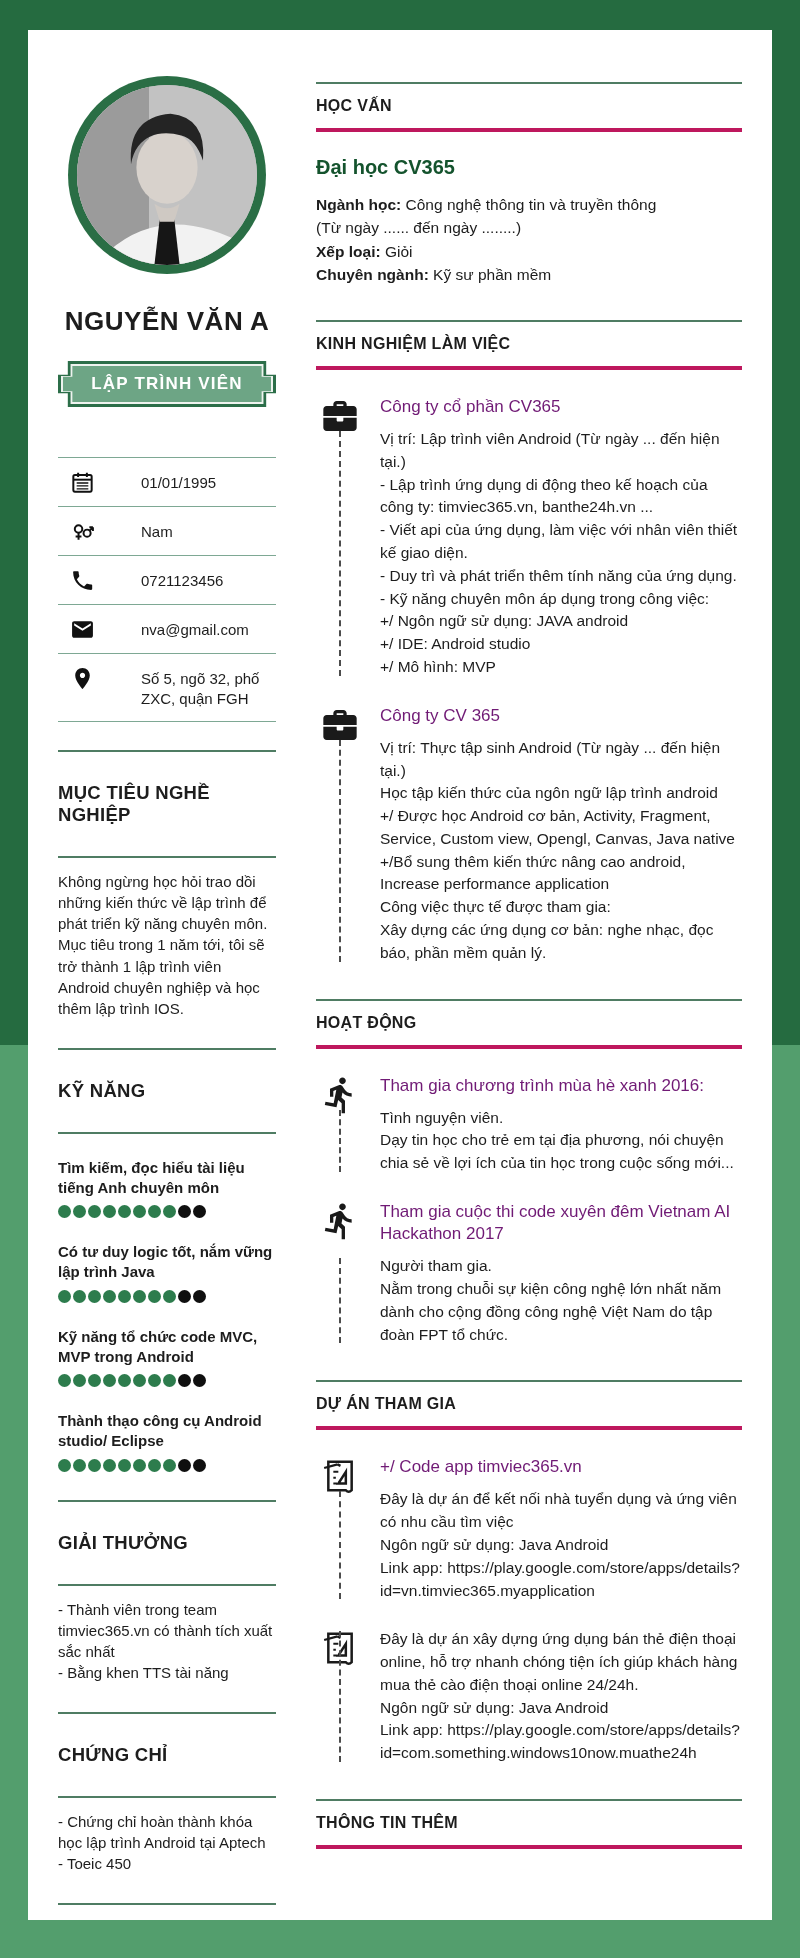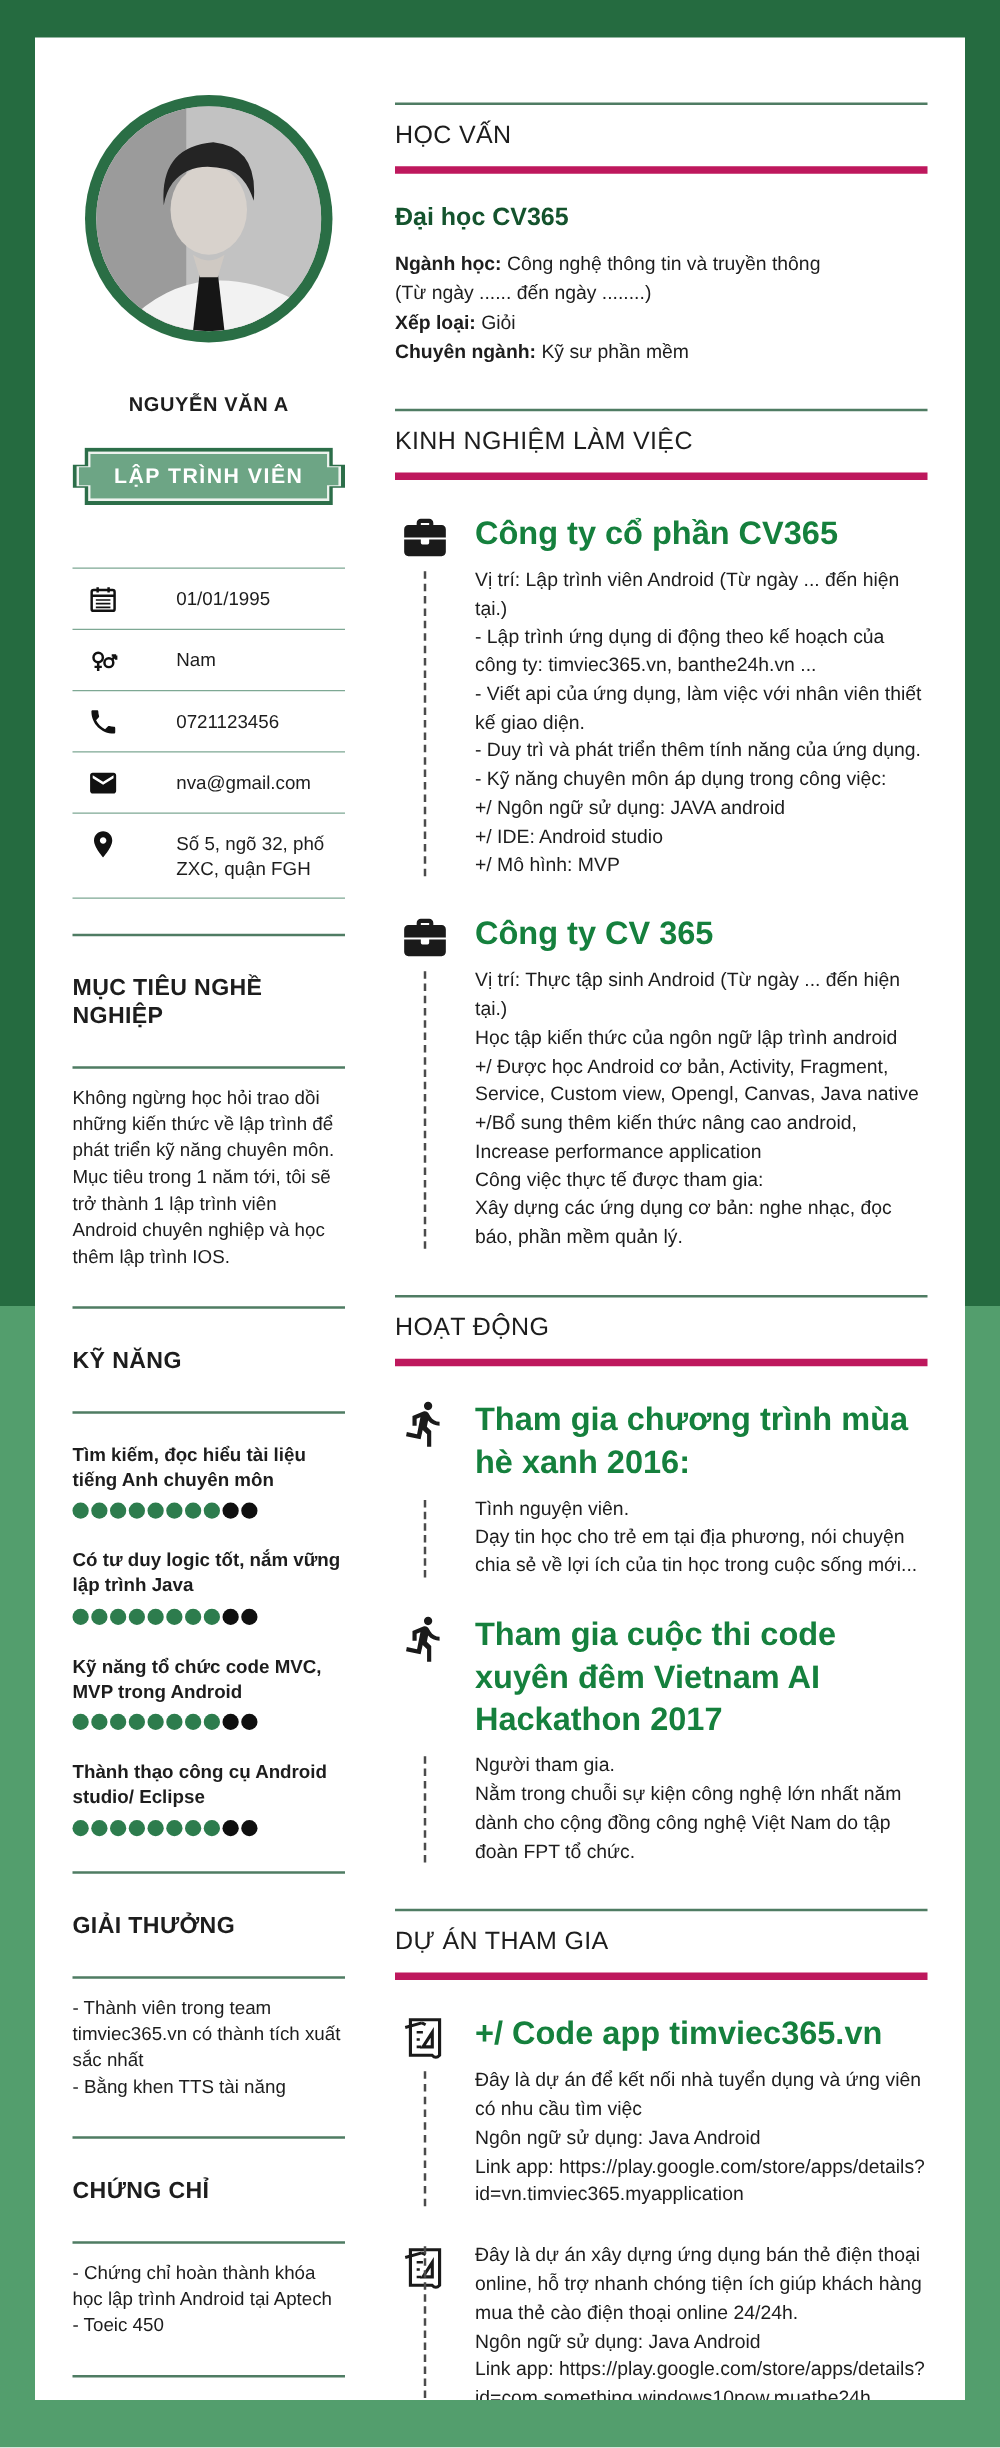--- a/index.html
+++ b/index.html
@@ -10,21 +10,21 @@
         display:flex;box-sizing:border-box;padding:26px 30px 0 30px;overflow:hidden;}
   .col-left{width:218px;flex:none;margin-right:40px;}
   .col-right{flex:1;min-width:0;padding-top:26px;}
 
   
   .photo-wrap{width:198px;height:198px;margin:20px auto 0;border-radius:50%;background:#2a6e45;
               display:flex;align-items:center;justify-content:center;}
   .photo{width:180px;height:180px;border-radius:50%;overflow:hidden;background:#c9c9c9;}
   .photo svg{display:block;width:100%;height:100%;}
 
-  .name{margin-top:42px;text-align:center;font-size:16px;font-weight:bold;letter-spacing:.5px;}
+  .name{margin-top:32px;text-align:center;font-size:26px;font-weight:bold;letter-spacing:.5px;}
 
   
   .badge{position:relative;height:46px;margin-top:24px;}
   .b-layer{position:absolute;clip-path:polygon(0 30%,4.5% 30%,4.5% 0,95.5% 0,95.5% 30%,100% 30%,
            100% 70%,95.5% 70%,95.5% 100%,4.5% 100%,4.5% 70%,0 70%);}
   .b-outer{inset:0;background:#2c6e49;}
   .b-white{inset:3px;background:#eef3ef;}
   .b-fill{inset:5px;background:#6da585;}
   .b-text{position:absolute;inset:0;display:flex;align-items:center;justify-content:center;
           color:#fff;font-size:17px;font-weight:bold;letter-spacing:1.2px;}
@@ -44,29 +44,29 @@
   .lsec-body{margin-top:13px;font-size:15px;line-height:1.42;white-space:pre-line;}
   .skill{margin-top:24px;font-weight:bold;}
   .skill-label{font-size:15px;line-height:1.35;}
   .dots{display:flex;gap:2px;margin-top:7px;}
   .dot{width:13px;height:13px;border-radius:50%;}
   .dot-on{background:#2d7c4d;}
   .dot-off{background:#0f0f0f;}
 
   
   .rsec{margin-bottom:34px;}
-  .rsec-head{font-size:20px;font-weight:normal;letter-spacing:.3px;padding:13px 0;
-             border-top:2px solid #4f7c63;border-bottom:6px solid #be185d;}
+  .rsec-head{font-size:16px;font-weight:bold;letter-spacing:.3px;padding:13px 0;
+             border-top:2px solid #4f7c63;border-bottom:4px solid #be185d;}
   .edu-title{color:#14532d;font-size:20px;font-weight:bold;margin-top:24px;}
   .edu-fields{margin-top:14px;font-size:15.5px;line-height:1.5;}
   .edu-row b{font-weight:bold;}
   .entry{position:relative;padding-left:64px;margin-top:26px;}
   .entry-icon{position:absolute;left:4px;top:0;width:40px;height:40px;}
   .entry-icon svg{display:block;width:100%;height:100%;}
-  .entry-title{color:#15803d;font-size:26px;font-weight:bold;line-height:1.3;}
+  .entry-title{color:#701a75;font-size:17px;font-weight:normal;line-height:1.3;}
   .entry-body{position:relative;margin-top:10px;font-size:15.5px;line-height:1.47;white-space:pre-line;}
   .entry-body::before{content:"";position:absolute;left:-41px;top:3px;bottom:3px;border-left:2px dashed #4b4b4b;}
 </style>
 </head>
 <body>
 
 <div class="page">
   <div class="card">
 
     <div class="col-left">

